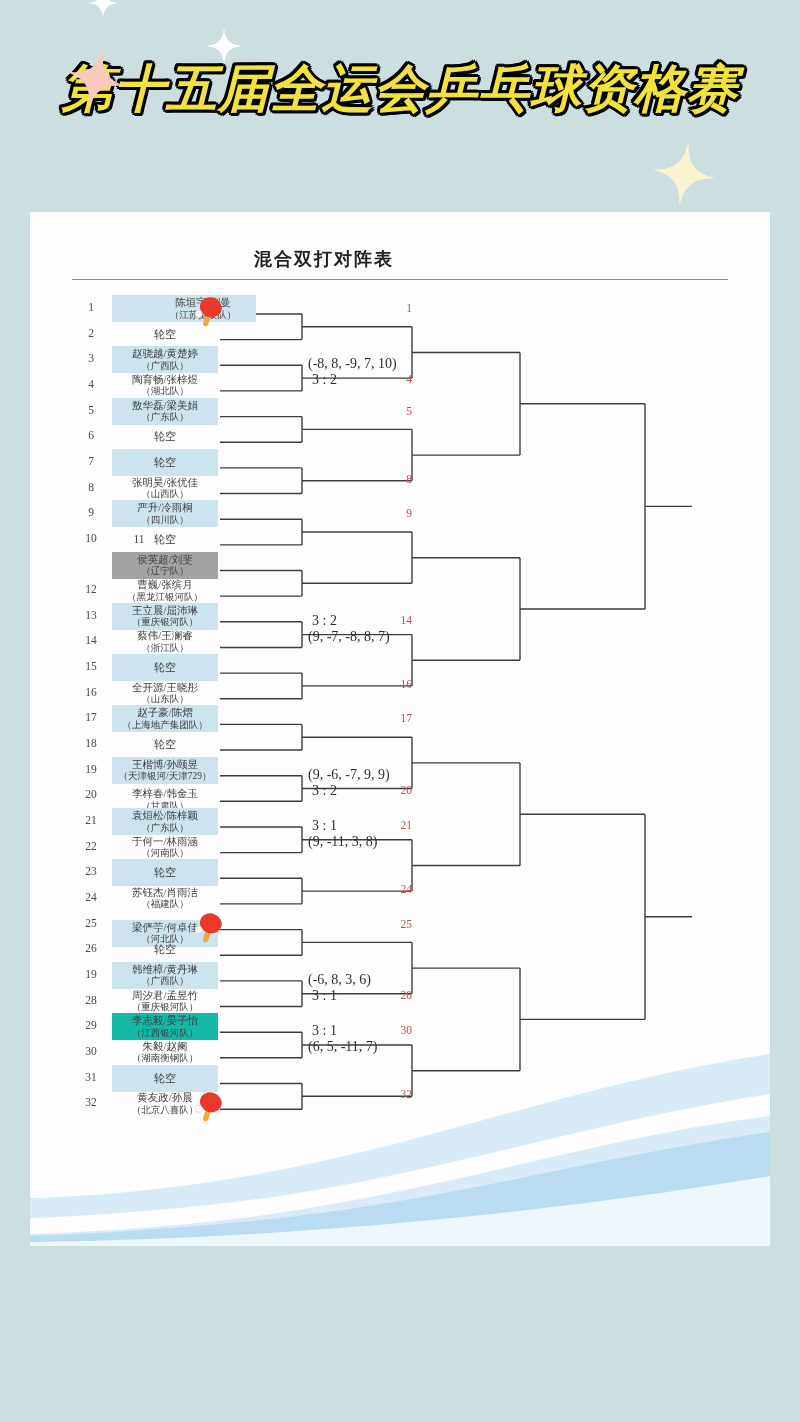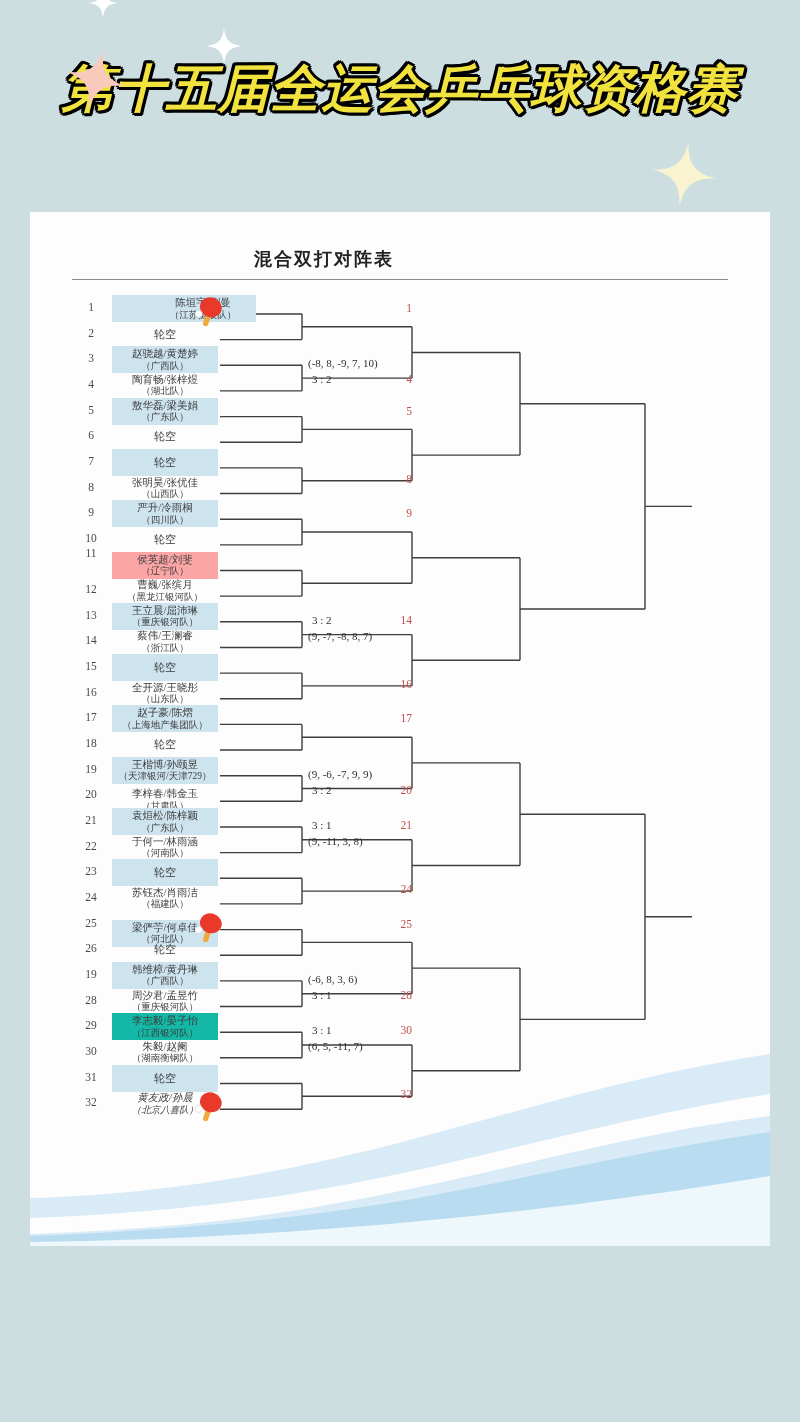--- a/index.html
+++ b/index.html
@@ -25,21 +25,21 @@
   .header-rule{position:absolute;top:279px;left:72px;width:656px;height:1px;background:#8a8a8a;z-index:3;}
   
   #lines{position:absolute;left:0;top:0;z-index:2;}
   #rows,#scores{position:absolute;left:0;top:0;width:800px;height:1422px;z-index:3;}
   .seed{position:absolute;left:78px;width:26px;text-align:center;font-size:11.5px;
         line-height:13px;color:#4a4a4a;}
   .entry-box{position:absolute;left:112px;width:106px;height:27px;text-align:center;color:#3d3d3d;}
   .entry-name{font-size:10.5px;line-height:12.5px;padding-top:2px;white-space:nowrap;}
   .entry-team{font-size:9.5px;line-height:11.5px;white-space:nowrap;}
   .bye{line-height:27px;font-size:11px;}
-  .score-line{position:absolute;left:308px;font-size:11px;line-height:13px;color:#2f2f2f;white-space:nowrap;}
+  .score-line{position:absolute;left:308px;font-size:14px;line-height:13px;color:#2f2f2f;white-space:nowrap;}
   .red-num{position:absolute;left:340px;width:72px;text-align:right;font-size:11.5px;line-height:13px;}
   .paddle{position:absolute;left:195px;width:30px;height:34px;}
   
   .sparkle{position:absolute;z-index:7;}
   .watermark{position:absolute;top:1366px;right:14px;font-size:30px;color:#ffffff;
         font-family:"Liberation Sans",sans-serif;letter-spacing:1px;z-index:6;}
 </style>
 </head>
 <body>
 
@@ -125,22 +125,22 @@
       </div>
       <div class="seed" style="top: 506.2px;">9</div>
       <div class="entry-box" style="top: 500.2px; background: rgb(205, 227, 238);">
         <div class="entry-name">严升/冷雨桐</div>
         <div class="entry-team">（四川队）</div>
       </div>
       <div class="seed" style="top: 531.85px;">10</div>
       <div class="entry-box" style="top: 525.85px;">
         <div class="bye">轮空</div>
       </div>
-      <div class="seed" style="top: 547px;">11</div>
-      <div class="entry-box" style="top: 551.5px; background: #fca5a5;">
+      <div class="seed" style="top: 533px; margin-left: 48px;">11</div>
+      <div class="entry-box" style="top: 551.5px; background: #a3a3a3;">
         <div class="entry-name">侯英超/刘斐</div>
         <div class="entry-team">（辽宁队）</div>
       </div>
       <div class="seed" style="top: 583.15px;">12</div>
       <div class="entry-box" style="top: 577.15px;">
         <div class="entry-name">曹巍/张缤月</div>
         <div class="entry-team">（黑龙江银河队）</div>
       </div>
       <div class="seed" style="top: 608.8px;">13</div>
       <div class="entry-box" style="top: 602.8px; background: rgb(205, 227, 238);">
@@ -233,21 +233,21 @@
       <div class="seed" style="top: 1044.85px;">30</div>
       <div class="entry-box" style="top: 1038.85px;">
         <div class="entry-name">朱毅/赵阑</div>
         <div class="entry-team">（湖南衡钢队）</div>
       </div>
       <div class="seed" style="top: 1070.5px;">31</div>
       <div class="entry-box" style="top: 1064.5px; background: rgb(205, 227, 238);">
         <div class="bye">轮空</div>
       </div>
       <div class="seed" style="top: 1096.15px;">32</div>
-      <div class="entry-box" style="top: 1090.15px; font-style: italic;">
+      <div class="entry-box" style="top: 1090.15px;">
         <div class="entry-name">黄友政/孙晨</div>
         <div class="entry-team">（北京八喜队）</div>
       </div>
       <span class="paddle" style="top: 1092.15px;"><svg width="28" height="32" viewBox="0 0 24 28">
           <g transform="rotate(18 12 14)">
             <rect x="9.8" y="13" width="4.6" height="13" rx="2.2" fill="#f2a93b"></rect>
             <ellipse cx="12" cy="8.8" rx="9.6" ry="8.6" fill="#e8392a"></ellipse>
             <circle cx="3.6" cy="17.5" r="3" fill="#ffffff" stroke="#d8d8d8" stroke-width="0.6"></circle>
           </g>
         </svg></span>

